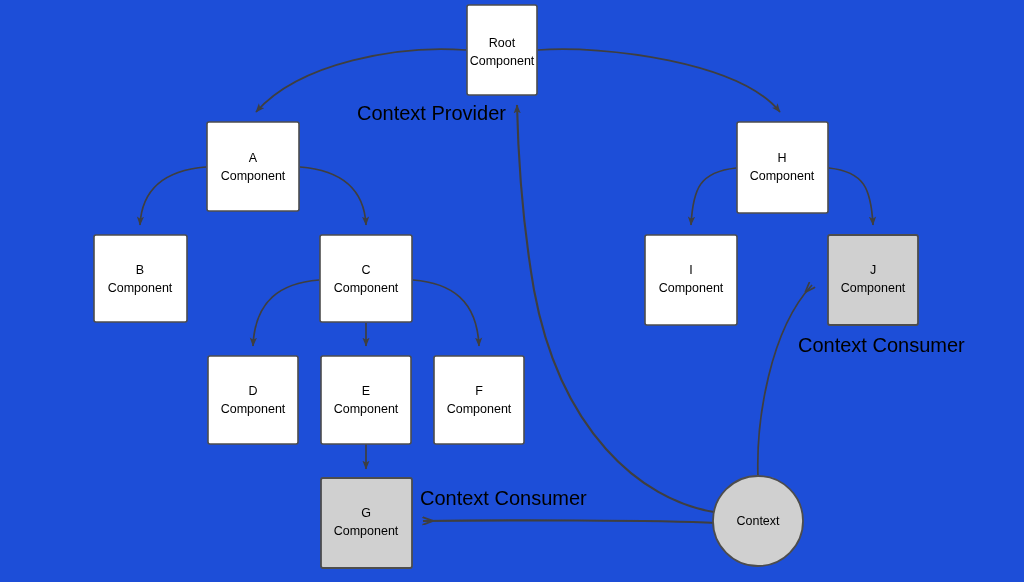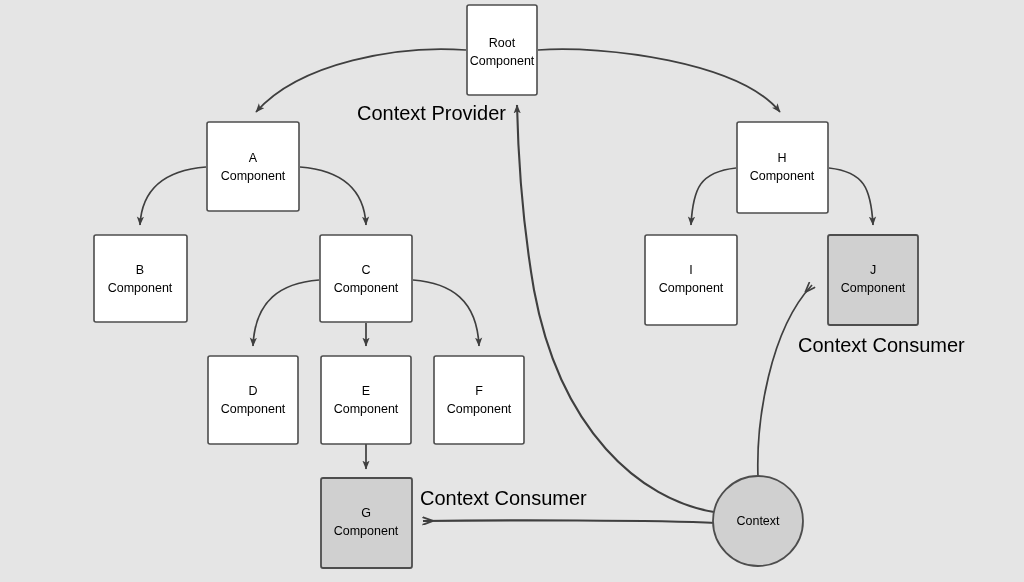--- a/index.html
+++ b/index.html
@@ -10,21 +10,21 @@
   body {
     width: 1024px;
     height: 582px;
     overflow: hidden;
     font-family: "Liberation Sans", sans-serif;
   }
   #diagram-root {
     position: relative;
     width: 1024px;
     height: 582px;
-    background: #e5e5e5;
+    background: #1d4ed8;
   }
   svg#diagram-svg {
     display: block;
     width: 1024px;
     height: 582px;
   }
   .node-box {
     fill: #ffffff;
     stroke: #4d4d4d;
     stroke-width: 1.6;

